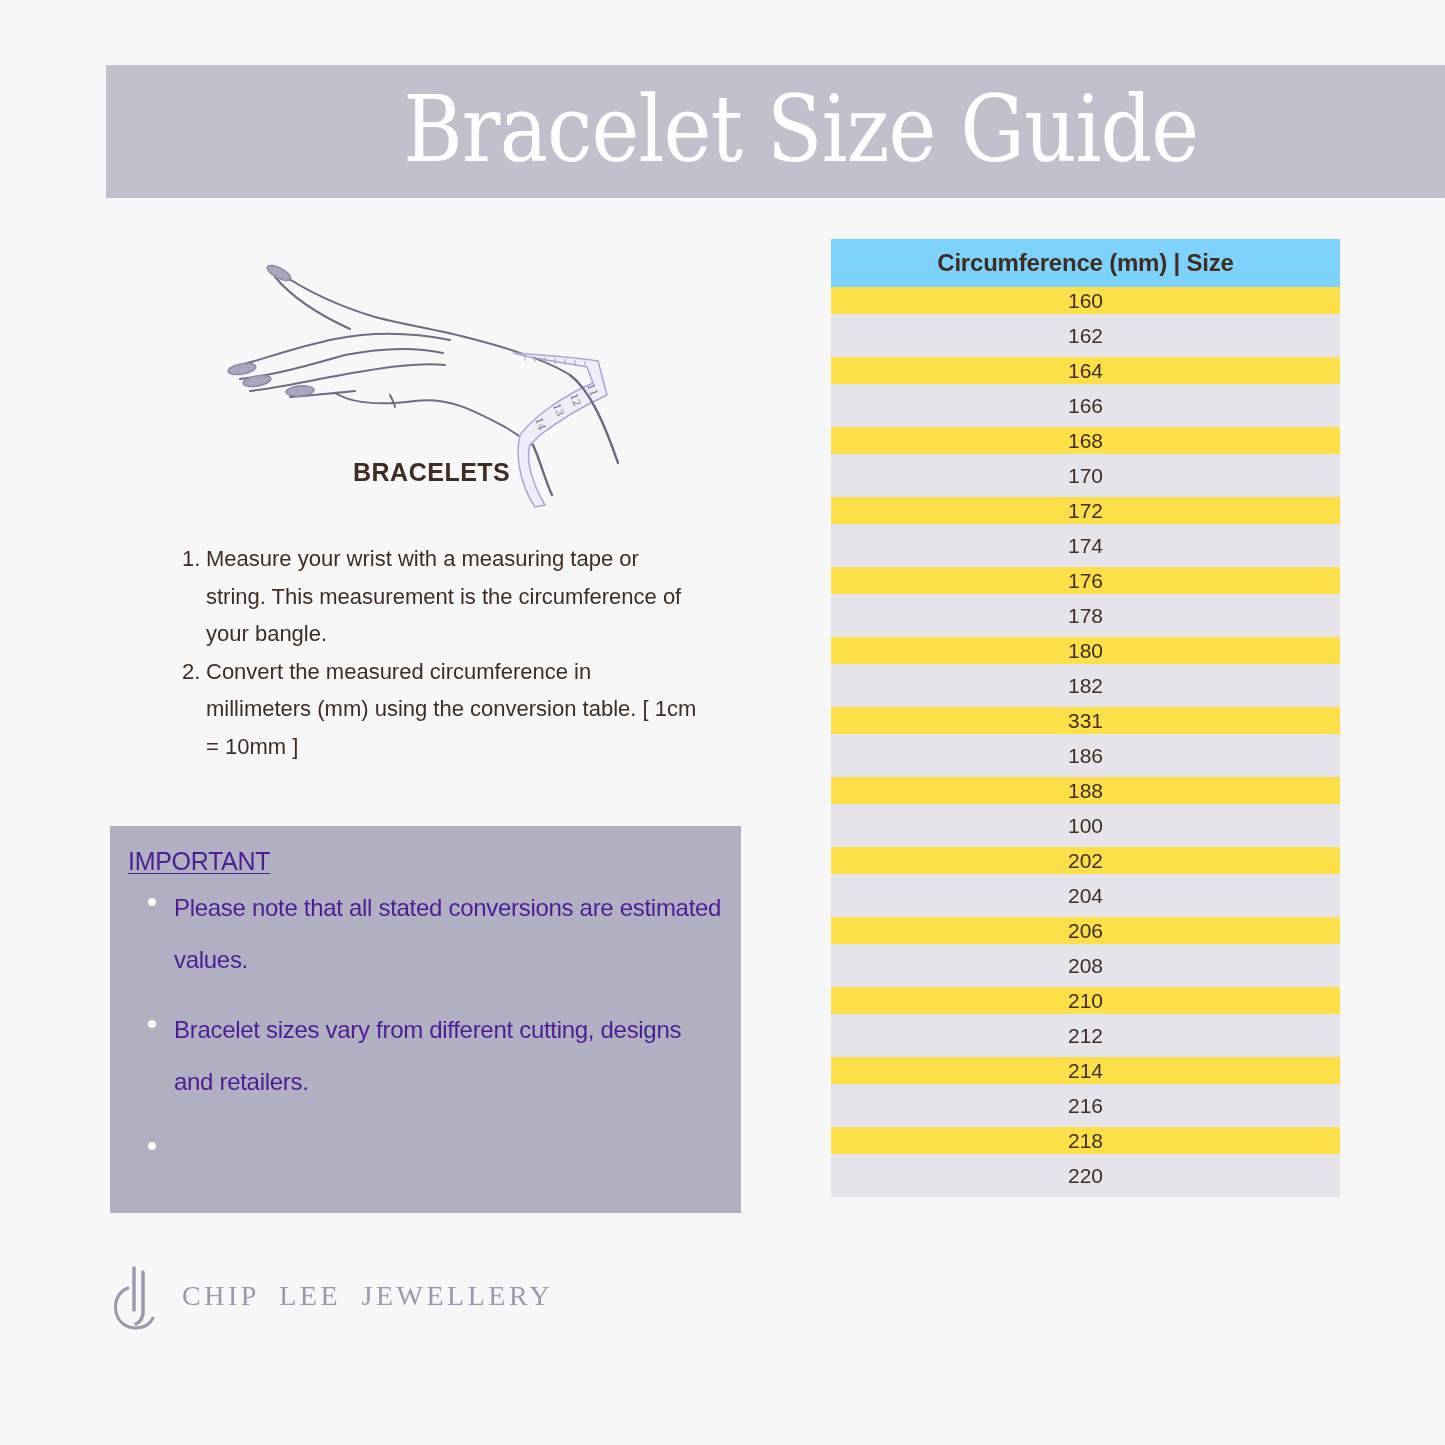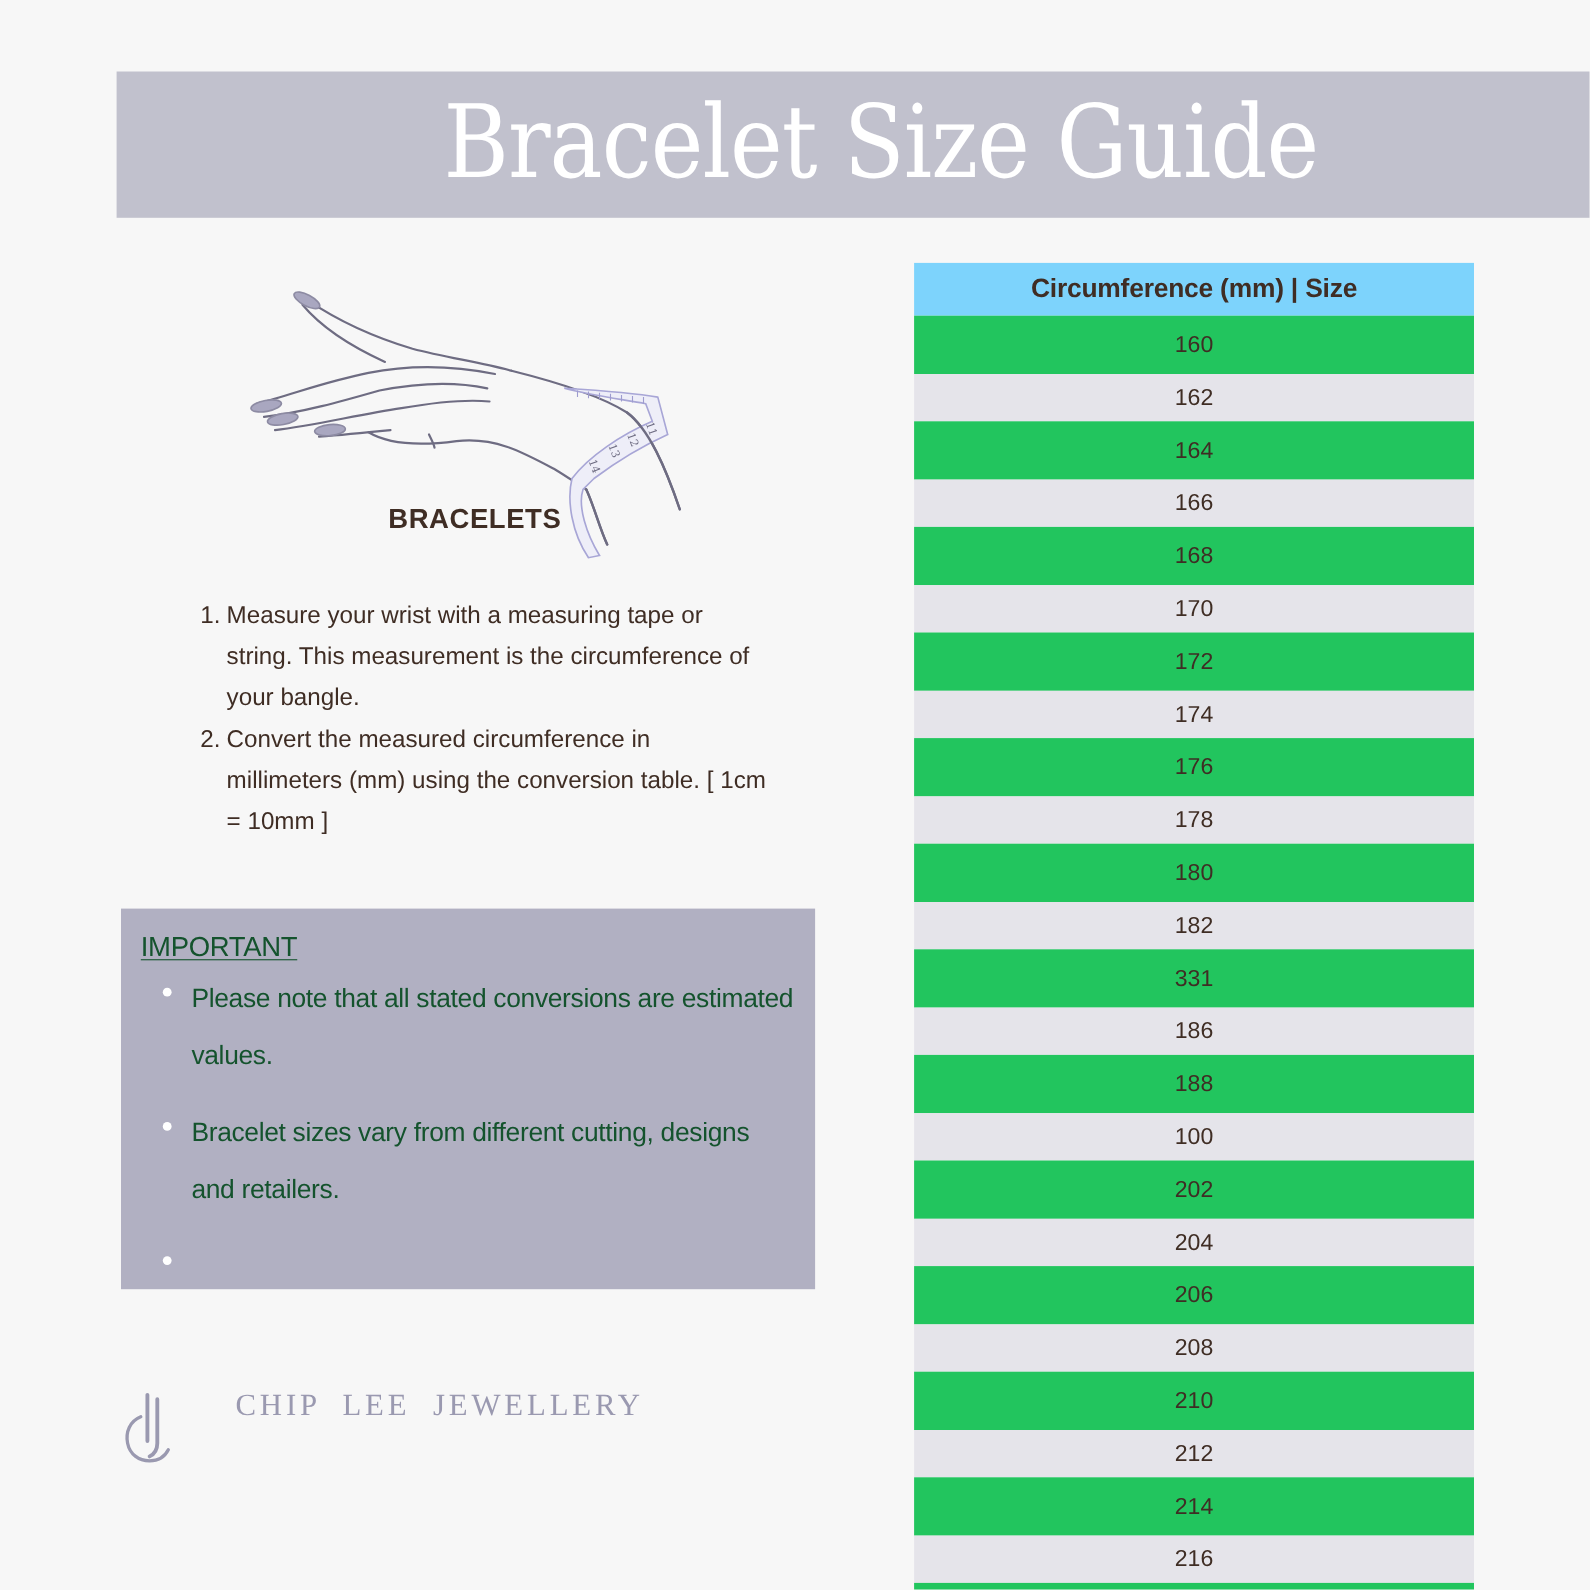--- a/index.html
+++ b/index.html
@@ -49,23 +49,23 @@
       font-size: 22px;
       line-height: 37.6px;
       color: #3f2d24;
     }
     .step { display: flex; }
     .step .num { width: 24px; flex: 0 0 24px; }
     .step .txt { flex: 1; }
     .important {
       position: absolute;
       left: 110px; top: 826px;
-      width: 631px; height: 346px;
+      width: 631px; height: 387px;
       background: #b1b0c2;
-      color: #14532d;
+      color: #4c1d95;
       padding: 20px 18px 0 18px;
     }
     .important .heading {
       font-size: 25px;
       text-decoration: underline;
       text-underline-offset: 3px;
       text-decoration-thickness: 1px;
       letter-spacing: -0.3px;
       line-height: 30px;
       margin-bottom: 6px;
@@ -80,21 +80,21 @@
       letter-spacing: -0.3px;
     }
     .important li .bullet {
       position: absolute; left: 0; top: 16px;
       width: 8px; height: 8px; border-radius: 50%;
       background: #ffffff;
     }
     .logo {
       position: absolute;
       left: 112px; top: 1262px;
-      display: flex; align-items: flex-start; gap: 32px;
+      display: flex; align-items: center;
     }
     .logo-mark { width: 46px; height: 68px; }
     .logo-text {
       margin-left: 24px;
       font-family: "Liberation Serif", "DejaVu Serif", serif;
       font-size: 28px;
       letter-spacing: 3.5px;
       color: #9a99b0;
       word-spacing: 10px;
     }
@@ -110,21 +110,21 @@
       font-weight: bold;
       font-size: 24px;
       color: #3f2d24;
       letter-spacing: -0.2px;
     }
     .size-table .row {
       display: flex; align-items: center; justify-content: center;
       font-size: 21px;
       color: #3f2d24;
     }
-    .size-table .row.odd { height: 53px; background: #22c55e; }
+    .size-table .row.odd { height: 27px; background: #fde047; }
     .size-table .row.even { height: 43px; background: #e5e4ea; margin: 0; text-align: center; }
   </style>
 </head>
 <body>
 
 <div class="title-banner">
   <h1>Bracelet Size Guide</h1>
 </div>
 
 <svg class="illustration" viewBox="0 0 420 260" xmlns="http://www.w3.org/2000/svg">

